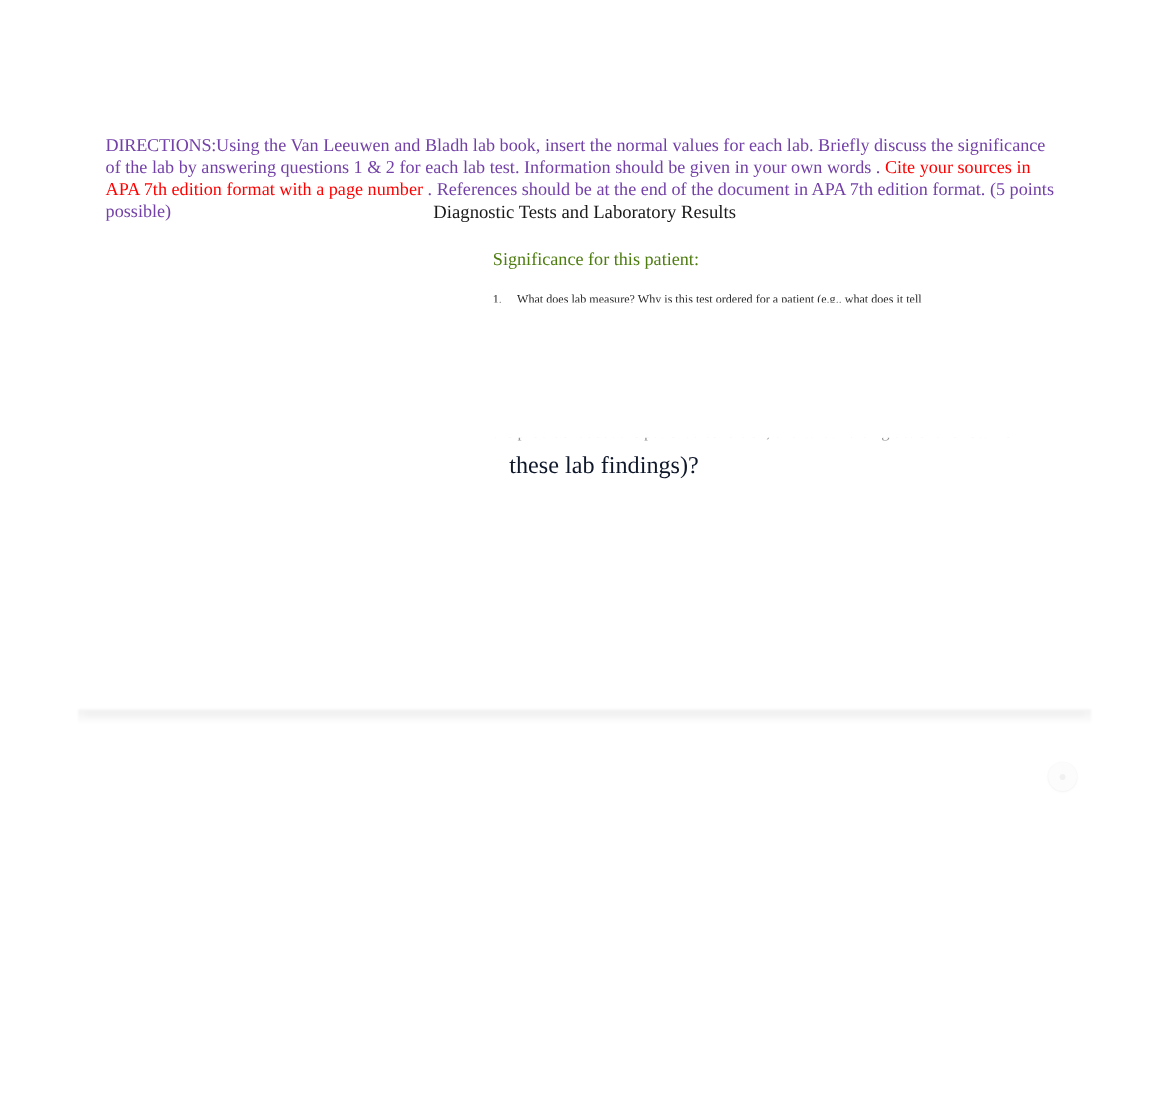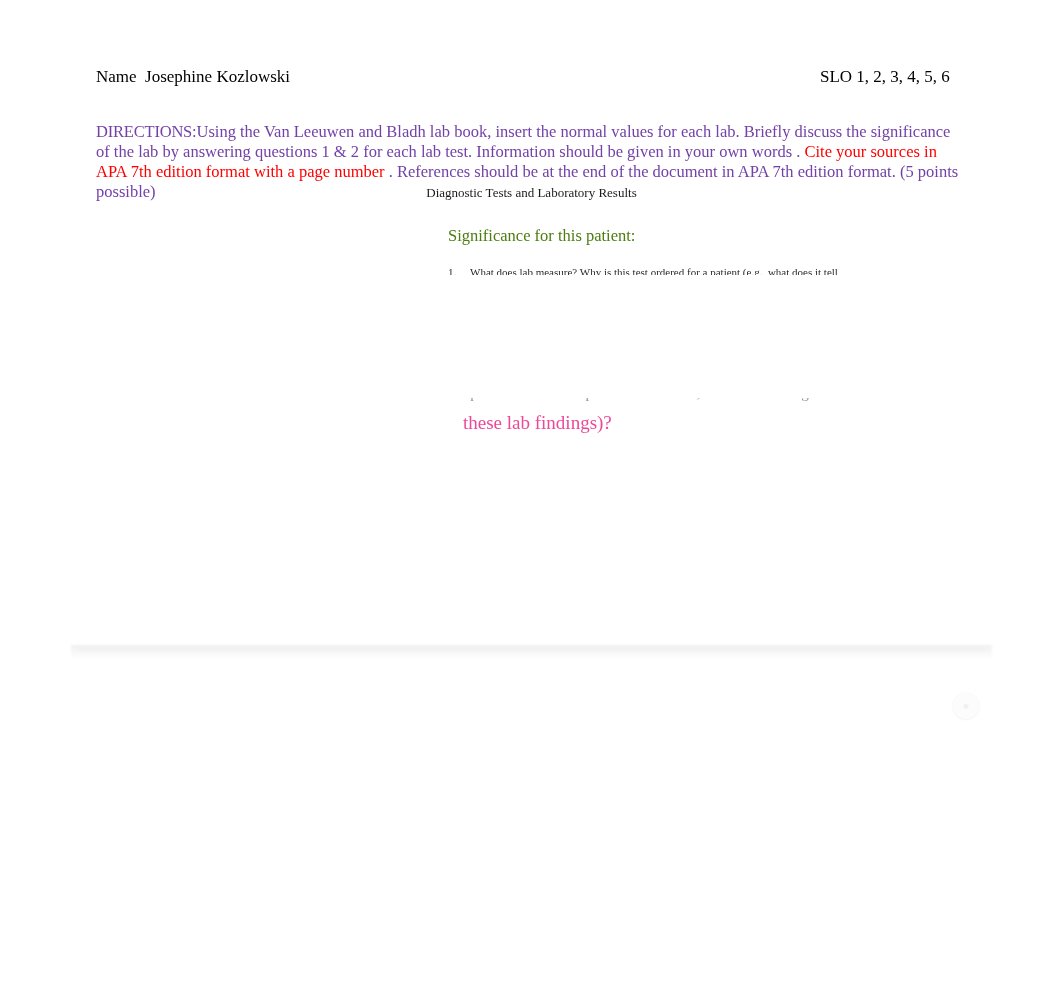--- a/index.html
+++ b/index.html
@@ -110,21 +110,21 @@
     width: 0px;
   }
 
   
   #section-heading {
     position: absolute;
     left: 0;
     top: 183px;
     width: 921px;
     text-align: center;
-    font-size: 13px;
+    font-size: 17px;
     line-height: 20px;
     color: #1a1a1a;
   }
 
   
   #significance-label {
     position: absolute;
     left: 377px;
     top: 226px;
     font-size: 16.5px;
@@ -176,23 +176,23 @@
     color: #3b3b3b;
     white-space: nowrap;
     opacity: 0.55;
   }
 
   
   #question-2-continuation {
     position: absolute;
     left: 392px;
     top: 413px;
-    font-size: 19px;
+    font-size: 22px;
     line-height: 19px;
-    color: #ec4899;
+    color: #0f172a;
     white-space: pre;
   }
 
   
   #floating-round-control {
     position: absolute;
     left: 953px;
     top: 693px;
     width: 26px;
     height: 26px;
@@ -215,24 +215,20 @@
   }
 </style>
 </head>
 <body>
 
 <div id="doc-page">
 
   <div class="doc-header">
 
 
-    <div class="hdr-row r2">
-      <span class="hdr-left">Name  Josephine Kozlowski</span>
-      <span class="hdr-right">SLO 1, 2, 3, 4, 5, 6</span>
-    </div>
 
   </div>
 
   <p id="directions"><span class="dir-label">DIRECTIONS:</span><span class="tabgap"></span><span>Using the Van Leeuwen and Bladh lab book, insert the normal values for each lab. Briefly discuss the significance of the lab by answering questions 1 &amp; 2 for each lab test. Information should be given  in your own words . </span><span class="red">Cite your sources in APA 7th edition format with a page number </span><span>. References should be at the end of the document in APA 7th edition format. (5 points possible)</span></p>
 
   <div id="section-heading">Diagnostic Tests and Laboratory Results</div>
 
   <div id="significance-label">Significance for this patient:</div>
 
   <div id="question-1-clip">

